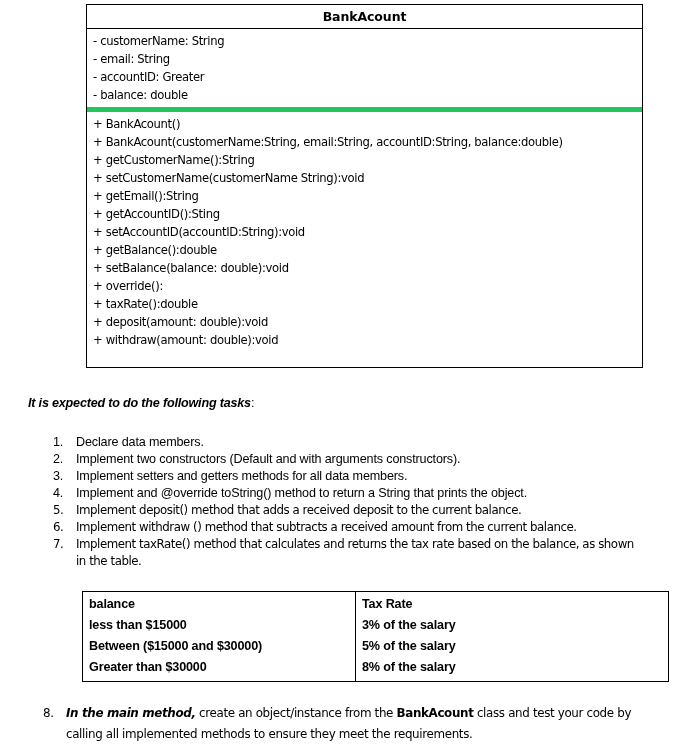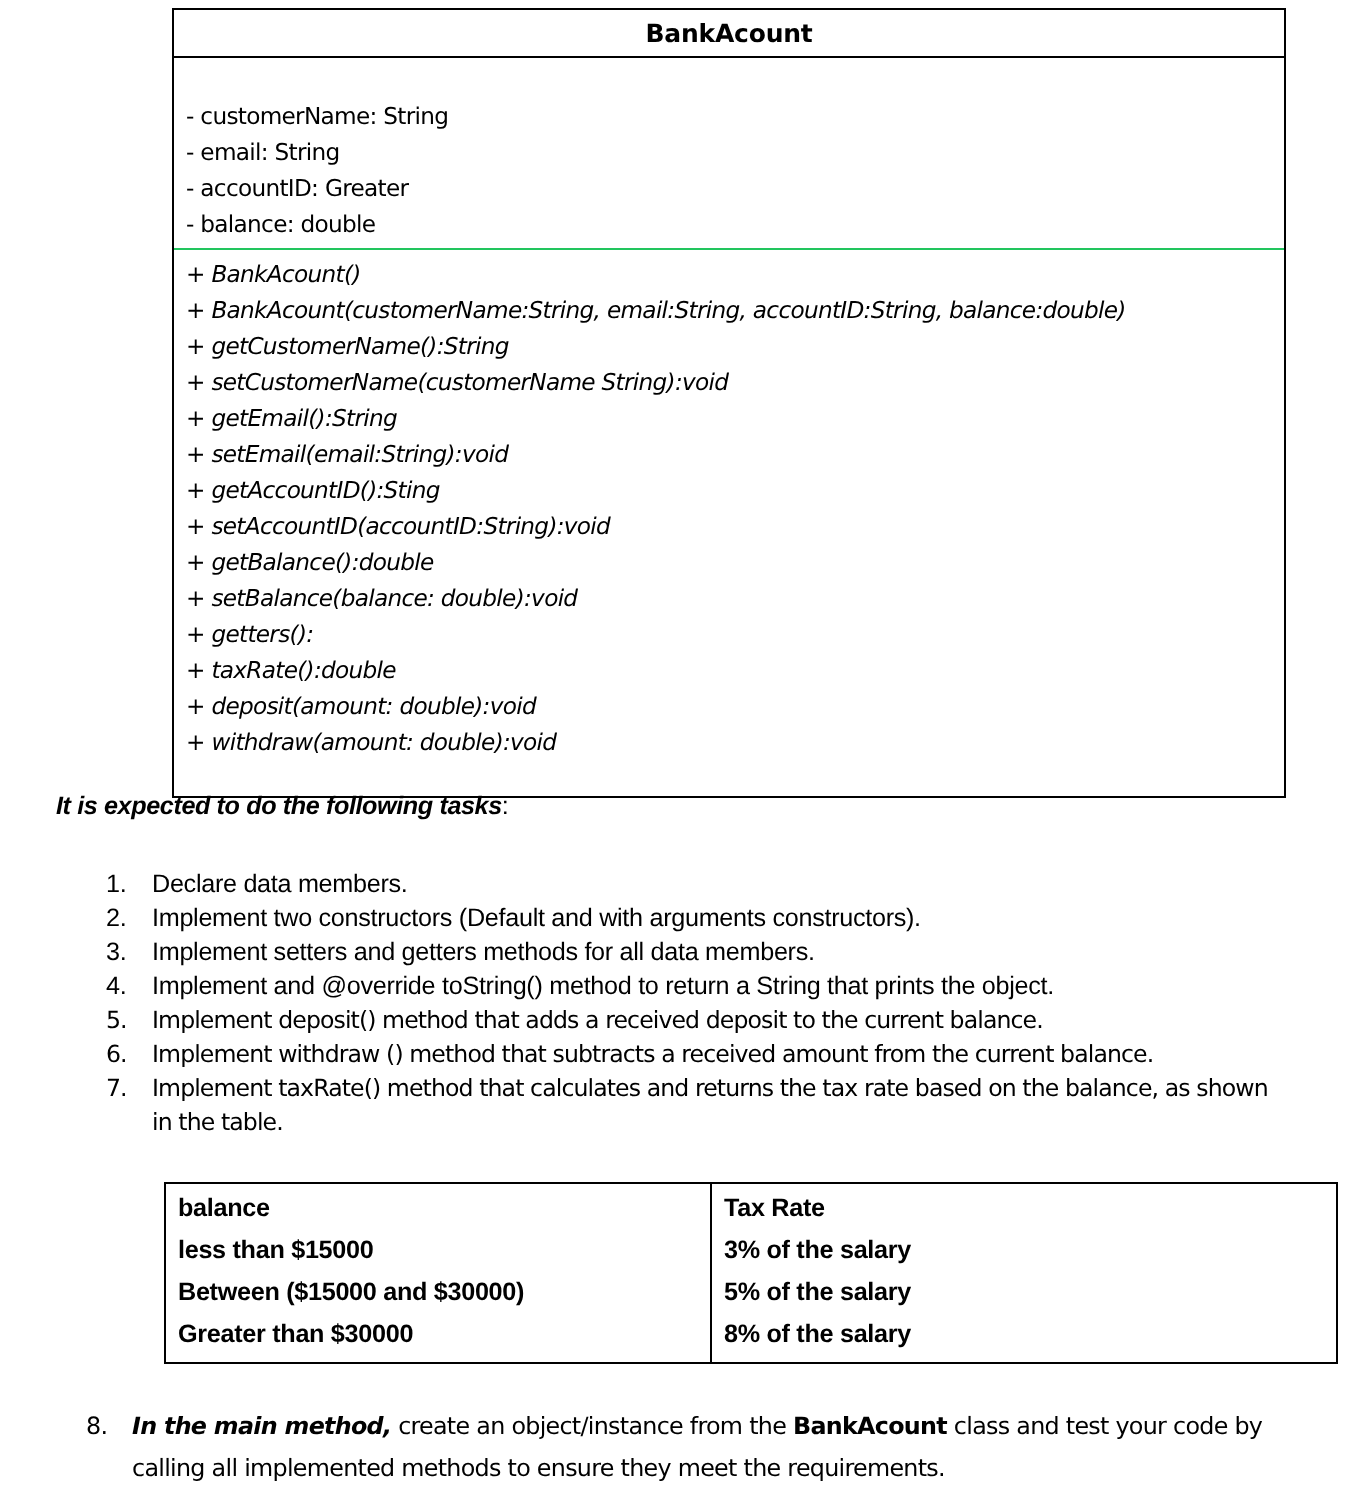--- a/index.html
+++ b/index.html
@@ -33,32 +33,30 @@
     font-size: 12.5px;
     line-height: 21px;
     padding: 1px 0 1px;
     border-bottom: 1px solid #000000;
     letter-spacing: -0.1px;
   }
   .uml-section {
     padding: 3px 0 3px 6px;
   }
   .uml-attributes {
-    border-bottom: 1px solid #22c55e;
-    margin-top: 17px;
+    border-bottom: 5px solid #22c55e;
   }
   .uml-line {
     font-size: 11.6px;
     line-height: 18px;
     white-space: nowrap;
     letter-spacing: -0.35px;
   }
   .uml-methods {
     padding-bottom: 18px;
-    font-style: italic;
   }
 
   
   .expect-heading {
     position: absolute;
     left: 28px;
     top: 396px;
     font-size: 12.6px;
     font-weight: bold;
     font-style: italic;
@@ -167,26 +165,25 @@
     <div class="uml-line">- accountID: Greater</div>
     <div class="uml-line">- balance: double</div>
   </div>
 
   <div class="uml-section uml-methods">
     <div class="uml-line">+ BankAcount()</div>
     <div class="uml-line">+ BankAcount(customerName:String, email:String, accountID:String, balance:double)</div>
     <div class="uml-line">+ getCustomerName():String</div>
     <div class="uml-line">+ setCustomerName(customerName String):void</div>
     <div class="uml-line">+ getEmail():String</div>
-    <div class="uml-line">+ setEmail(email:String):void</div>
     <div class="uml-line">+ getAccountID():Sting</div>
     <div class="uml-line">+ setAccountID(accountID:String):void</div>
     <div class="uml-line">+ getBalance():double</div>
     <div class="uml-line">+ setBalance(balance: double):void</div>
-    <div class="uml-line">+ getters():</div>
+    <div class="uml-line">+ override():</div>
     <div class="uml-line">+ taxRate():double</div>
     <div class="uml-line">+ deposit(amount: double):void</div>
     <div class="uml-line">+ withdraw(amount: double):void</div>
   </div>
 </div>
 
 <div class="expect-heading"><span>It is expected to do the following tasks</span><span class="plain">:</span></div>
 
 <div class="task-list">
   <div class="task-item">

